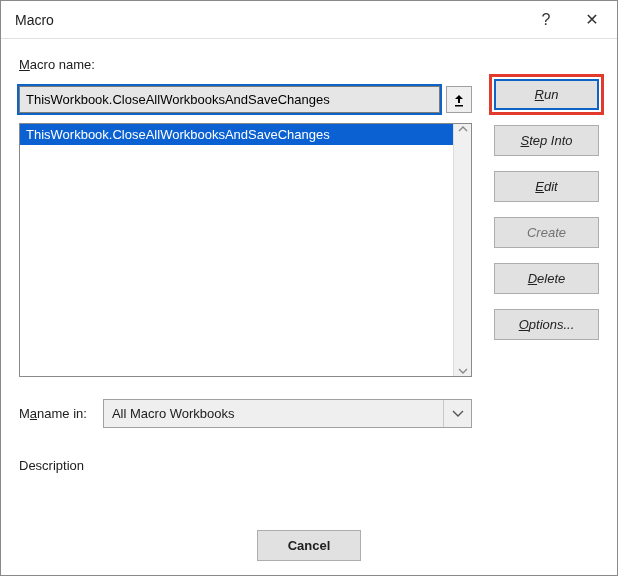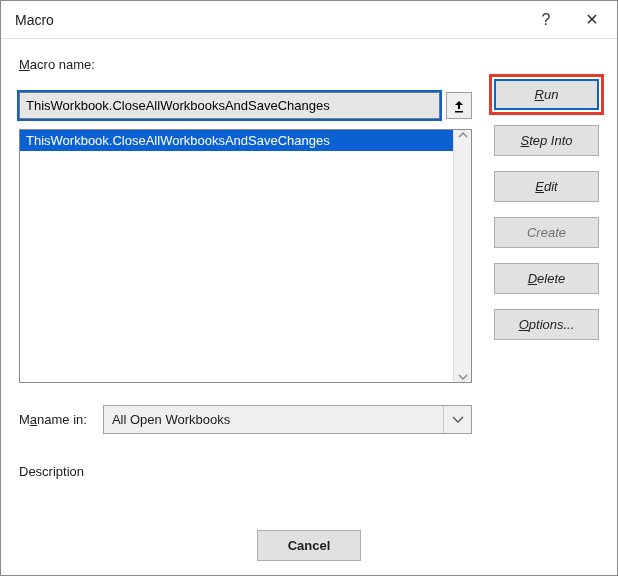--- a/index.html
+++ b/index.html
@@ -51,21 +51,21 @@
     display: flex;
     gap: 22px;
     align-items: flex-start;
   }
   .leftcol {
     flex: 1;
     display: flex;
     flex-direction: column;
   }
   .label {
-    margin-bottom: 20px;
+    margin-bottom: 14px;
   }
   .underline { text-decoration: underline; }
   .namerow {
     display: flex;
     gap: 6px;
     margin-bottom: 10px;
   }
   .name-input {
     flex: 1;
     height: 27px;
@@ -268,21 +268,21 @@
             </span>
           </div>
         </div>
 
         <div class="bottomrow">
           <div>
             <span>M</span><span class="underline">a</span><span>name in:</span>
           </div>
           <div class="select-wrap">
             <div class="select">
-              <span>All Open Workbooks</span>
+              <span>All Macro Workbooks</span>
               <span class="chev">
                 <svg width="12" height="8" viewBox="0 0 12 8">
                     <path d="M1 1 L6 6 L11 1" stroke="#555" stroke-width="1.4" fill="none"></path>
                   </svg>
               </span>
             </div>
           </div>
         </div>
 
         <div class="desc-label">Description</div>

